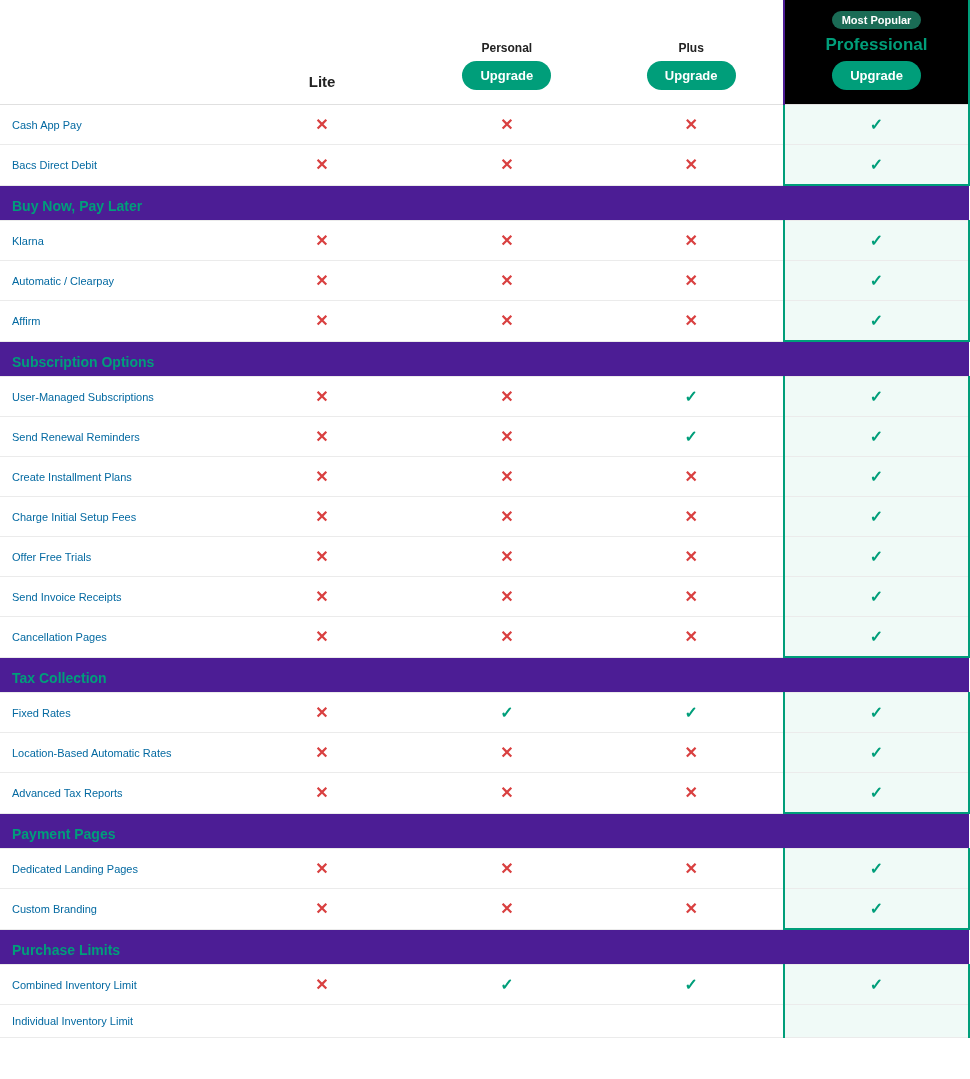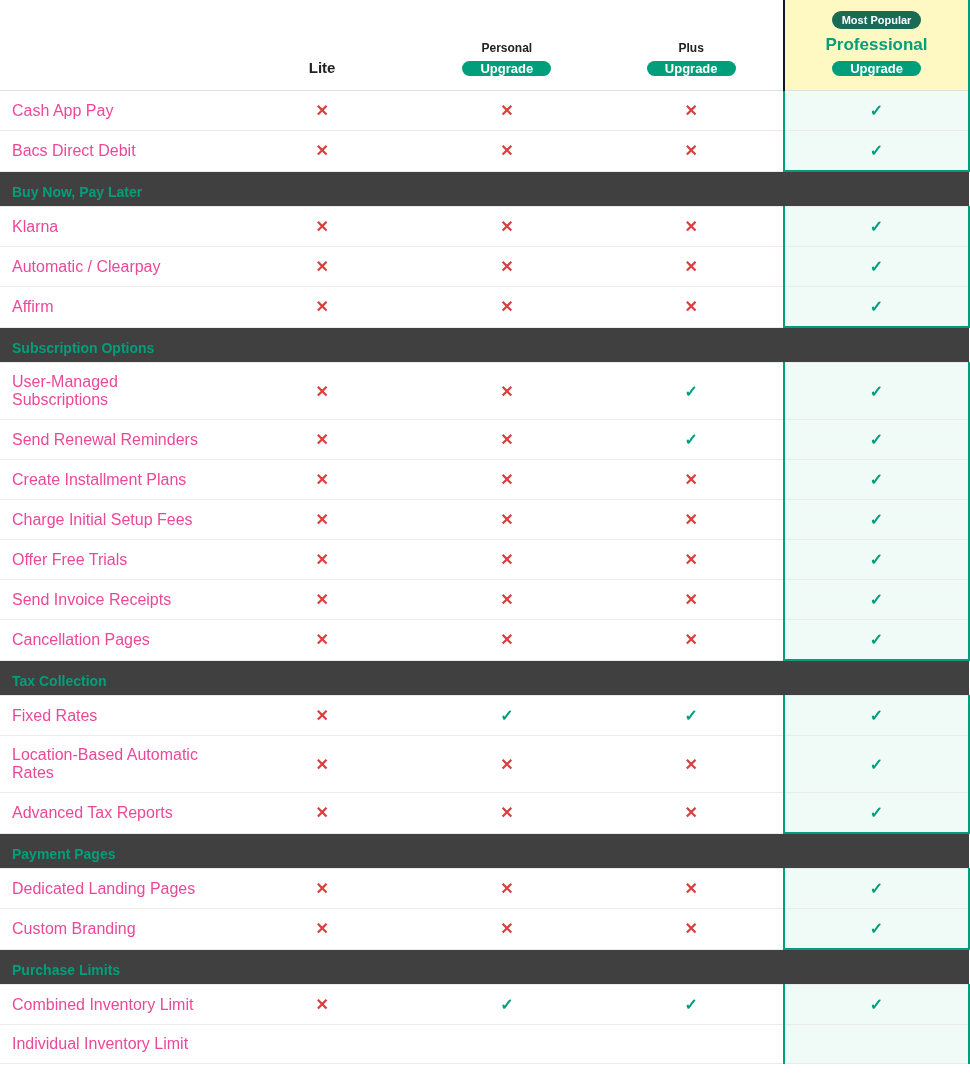--- a/index.html
+++ b/index.html
@@ -8,21 +8,21 @@
     table { width: 100%; border-collapse: collapse; }
     col.col-feature { width: 230px; }
     col.col-lite { width: 185px; }
     col.col-personal { width: 185px; }
     col.col-plus { width: 185px; }
     col.col-professional { width: 185px; }
 
     thead tr { border-bottom: 1px solid #e0e0e0; }
     th { vertical-align: bottom; padding: 10px 12px 14px; text-align: center; font-weight: 700; font-size: 15px; }
     th.col-feature-th { text-align: left; }
-    th.professional-col { background: #fef9c3; border-left: 2px solid #0f172a; border-right: 2px solid #009e7a; position: relative; }
+    th.professional-col { background: #000000; border-left: 2px solid #4c1d95; border-right: 2px solid #009e7a; position: relative; }
 
     .most-popular-badge {
       display: inline-block;
       background: #1a6b55;
       color: #fff;
       font-size: 11px;
       font-weight: 600;
       padding: 3px 10px;
       border-radius: 20px;
       margin-bottom: 6px;
@@ -31,34 +31,34 @@
     .plan-name { font-size: 12px; font-weight: 700; }
     .plan-name.professional { color: #009e7a; font-size: 17px; }
 
     .upgrade-btn {
       display: inline-block;
       margin-top: 6px;
       background: #009e7a;
       color: #fff;
       border: none;
       border-radius: 20px;
-      padding: 0 18px;
+      padding: 7px 18px;
       font-size: 13px;
       font-weight: 600;
       cursor: pointer;
     }
 
     .lite-label { font-size: 15px; font-weight: 700; margin-top: 0; display: block; }
 
     tbody tr { border-bottom: 1px solid #ebebeb; }
     td { padding: 10px 12px; text-align: center; vertical-align: middle; }
-    td.feature-cell { text-align: left; font-size: 16px; color: #ec4899; }
+    td.feature-cell { text-align: left; font-size: 11px; color: #0369a1; }
     td.professional-col { background: #f0faf7; border-left: 2px solid #009e7a; border-right: 2px solid #009e7a; }
 
-    .section-header td { background: #404040; text-align: left; padding: 12px 12px 6px; }
+    .section-header td { background: #4c1d95; text-align: left; padding: 12px 12px 6px; }
     .section-header-text { color: #009e7a; font-weight: 600; font-size: 14px; }
 
     .check { color: #009e7a; font-size: 16px; font-weight: 700; }
     .cross { color: #d94040; font-size: 16px; font-weight: 700; }
 
     .last-professional-row td.professional-col { border-bottom: 2px solid #009e7a; }
   </style>
 </head>
 <body>
 

